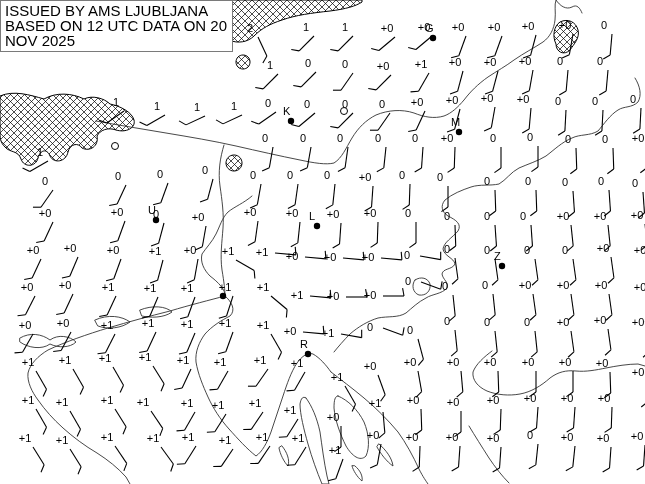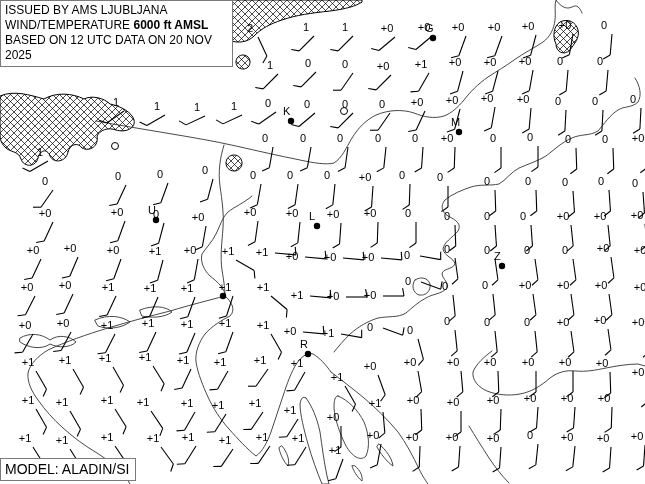--- a/index.html
+++ b/index.html
@@ -6,21 +6,21 @@
   .stage{
     position:relative;width:645px;height:484px;background:#ffffff;
     font-family:"Liberation Sans","DejaVu Sans",sans-serif;
     overflow:hidden;
   }
   .stage svg{position:absolute;left:0;top:0;}
   .info-box{
     position:absolute;left:0;top:0;width:223px;
     background:#ffffff;border:1px solid #7a7a7a;
     padding:2px 4px 3px 4px;z-index:5;
-    font-size:12px;line-height:15px;color:#000;
+    font-size:15px;line-height:15px;color:#000;
   }
   .info-box .b{font-weight:bold;}
   .model-box{
     position:absolute;left:0;bottom:3px;z-index:5;
     background:#ffffff;border:1px solid #7a7a7a;
     padding:2px 6px 3px 4px;font-size:14px;color:#000;
   }
   .temp-label{font-size:11px;fill:#000;}
   .station-label{font-size:11px;fill:#000;}
 </style>
@@ -989,19 +989,17 @@
           <text x="300" y="348" fill="#000" class="station-label">R</text>
         </g>
         <g>
           <circle cx="223" cy="296" r="3.2" fill="#000"></circle>
         </g>
       </g>
     </svg>
 
   <div class="info-box">
     <div>ISSUED BY AMS LJUBLJANA</div>
-    <div><span>WIND/TEMPERATURE </span><span class="b">6000 ft AMSL</span></div>
     <div>BASED ON 12 UTC DATA ON 20 NOV 2025</div>
   </div>
 
-  <div class="model-box">MODEL: ALADIN/SI</div>
 
 </div>
 
 </body></html>

